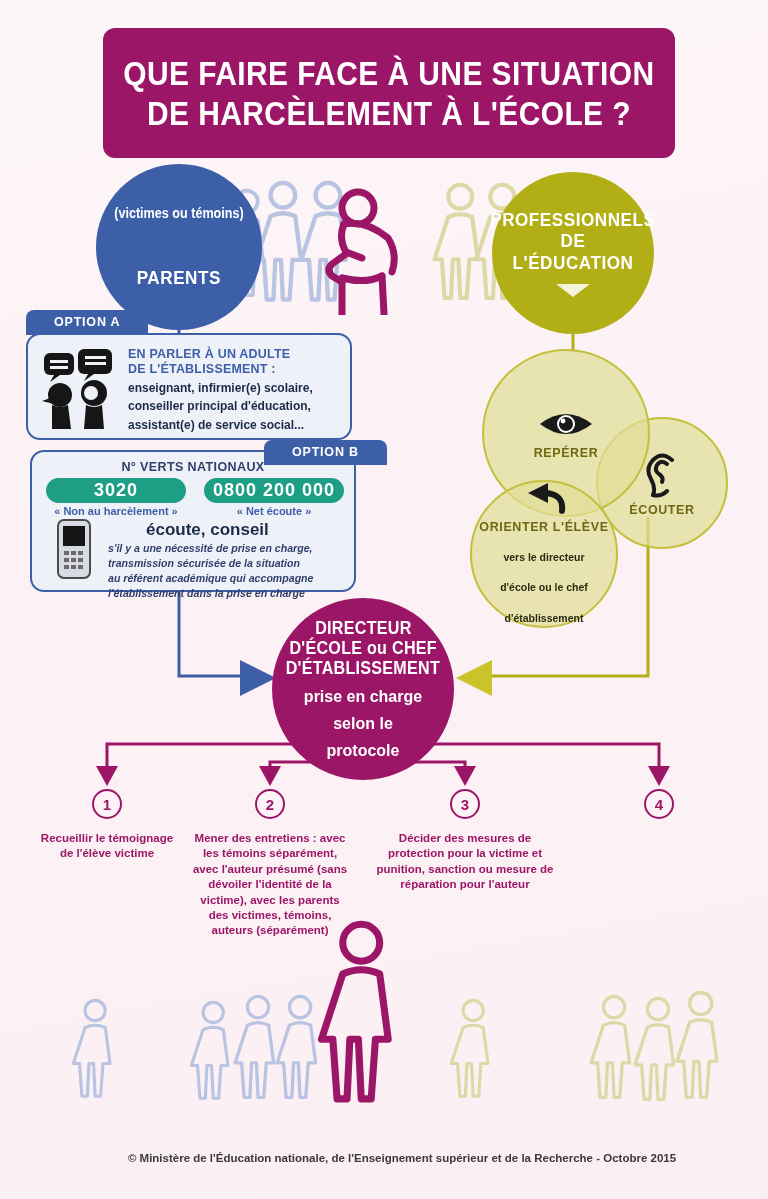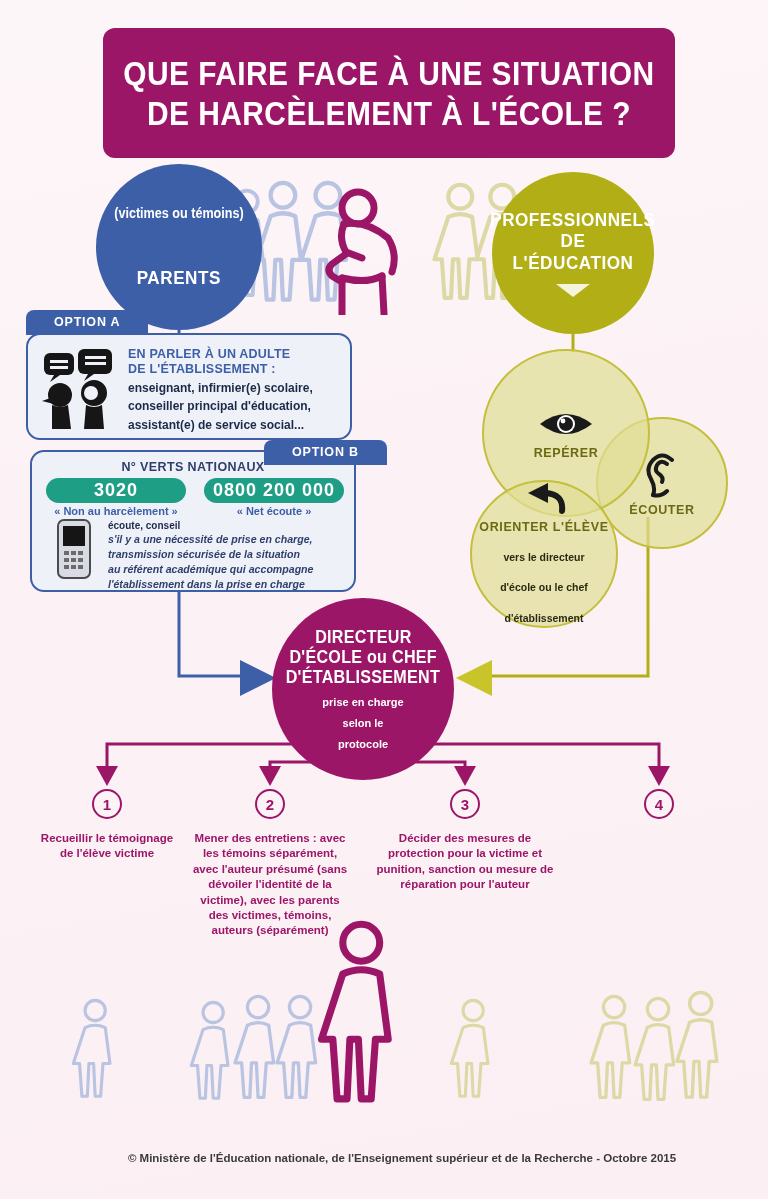--- a/index.html
+++ b/index.html
@@ -113,21 +113,21 @@
     position:absolute; top:53px; text-align:center;
     color:#3d5fa8; font-family:"Liberation Sans Narrow","Liberation Sans",sans-serif;
     font-weight:bold; font-size:11px;
   }
   .cap-1 { left:14px; width:140px; }
   .cap-2 { left:172px; width:140px; }
 
   .b-body { position:absolute; left:76px; top:68px; width:240px; }
   .b-bold {
     color:#1c2a4a; font-family:"Liberation Sans Narrow","Liberation Sans",sans-serif;
-    font-weight:bold; font-size:10px;
+    font-weight:bold; font-size:17px;margin-left:38px;
   }
   .b-ital {
     color:#2f3f6b; font-family:"Liberation Sans Narrow","Liberation Sans",sans-serif;
     font-weight:bold; font-style:italic; font-size:10.6px; line-height:1.33; margin-top:1px;
   }
 
   
   .olive-c {
     position:absolute; border-radius:50%;
     background:rgba(224,222,150,.72); border:2px solid #c4bf3c;
@@ -153,21 +153,21 @@
     display:flex; flex-direction:column; align-items:center; justify-content:center;
     text-align:center; color:#fff;
   }
   .cc-main {
     font-family:"Liberation Sans Narrow","Liberation Sans",sans-serif;
     font-weight:bold; font-size:17.5px; line-height:1.16; letter-spacing:.3px;
     transform:scaleX(.92);
   }
   .cc-sub {
     font-family:"Liberation Sans Narrow","Liberation Sans",sans-serif;
-    font-weight:bold; font-size:11px; line-height:1.2; margin-top:8px;
+    font-weight:bold; font-size:16px; line-height:1.2; margin-top:8px;
   }
 
   
   .step { position:absolute; z-index:24; text-align:center; }
   .step-num {
     width:30px;height:30px;border-radius:50%;
     border:2px solid #9c1668; background:#fdf3f7;
     color:#9c1668; font-family:"Liberation Sans",sans-serif; font-weight:bold; font-size:15px;
     display:flex;align-items:center;justify-content:center; margin:0 auto;
   }

